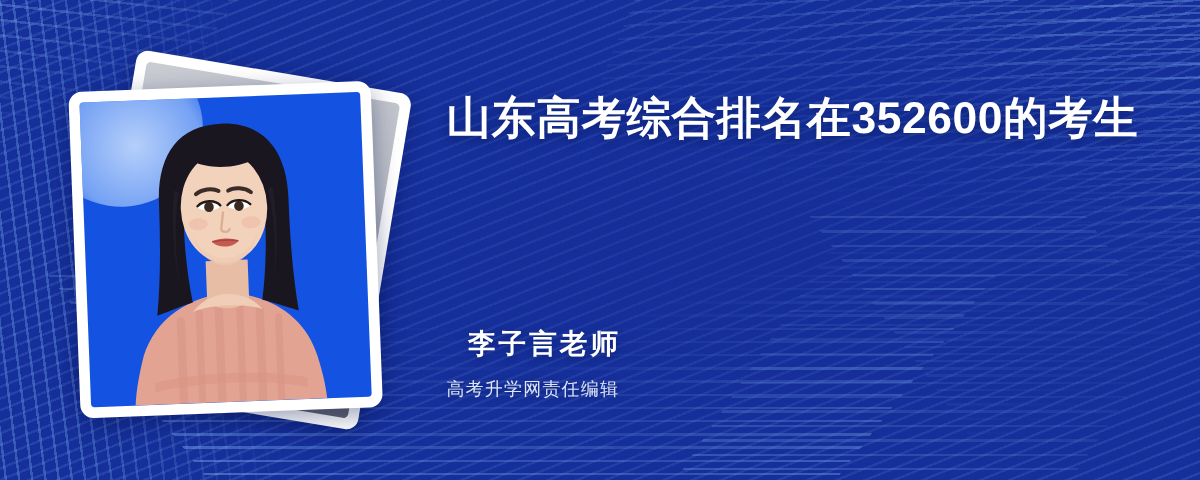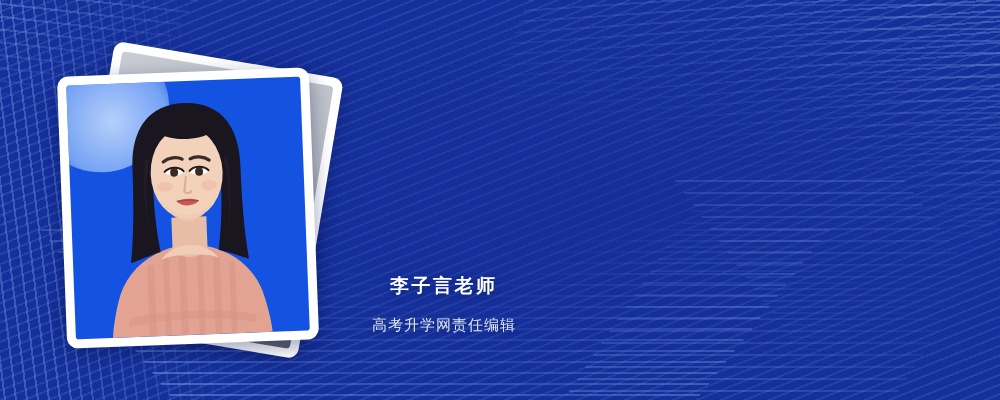--- a/index.html
+++ b/index.html
@@ -218,21 +218,21 @@
     color: #ffffff;
     font-size: 37px;
     font-weight: bold;
     line-height: 58px;
     letter-spacing: 0.5px;
     text-shadow: 0 2px 7px rgba(6,22,84,0.55);
   }
   #byline { position: absolute; top: 268px; left: 18px; }
   #author-name {
     color: #ffffff;
-    font-size: 19px;
+    font-size: 23px;
     font-weight: bold;
     letter-spacing: 2.5px;
     line-height: 36px;
     text-shadow: 0 2px 6px rgba(6,22,84,0.5);
   }
   #author-role {
     color: #dde6f7;
     font-size: 15px;
     font-weight: normal;
     letter-spacing: 1px;
@@ -334,20 +334,21 @@
 
           <ellipse cx="95" cy="105" rx="8" ry="5" fill="#e8a896" opacity="0.35"></ellipse>
           <ellipse cx="139" cy="105" rx="8" ry="5" fill="#e8a896" opacity="0.35"></ellipse>
         </svg>
       </div>
     </div>
   </div>
 
   <div id="content">
     <div id="title">
+      <div>山东高考综合排名在352600的考生</div>
     </div>
 
     <div id="byline">
       <div id="author-name">李子言老师</div>
       <div id="author-role">高考升学网责任编辑</div>
     </div>
   </div>
 
 </div>
 

